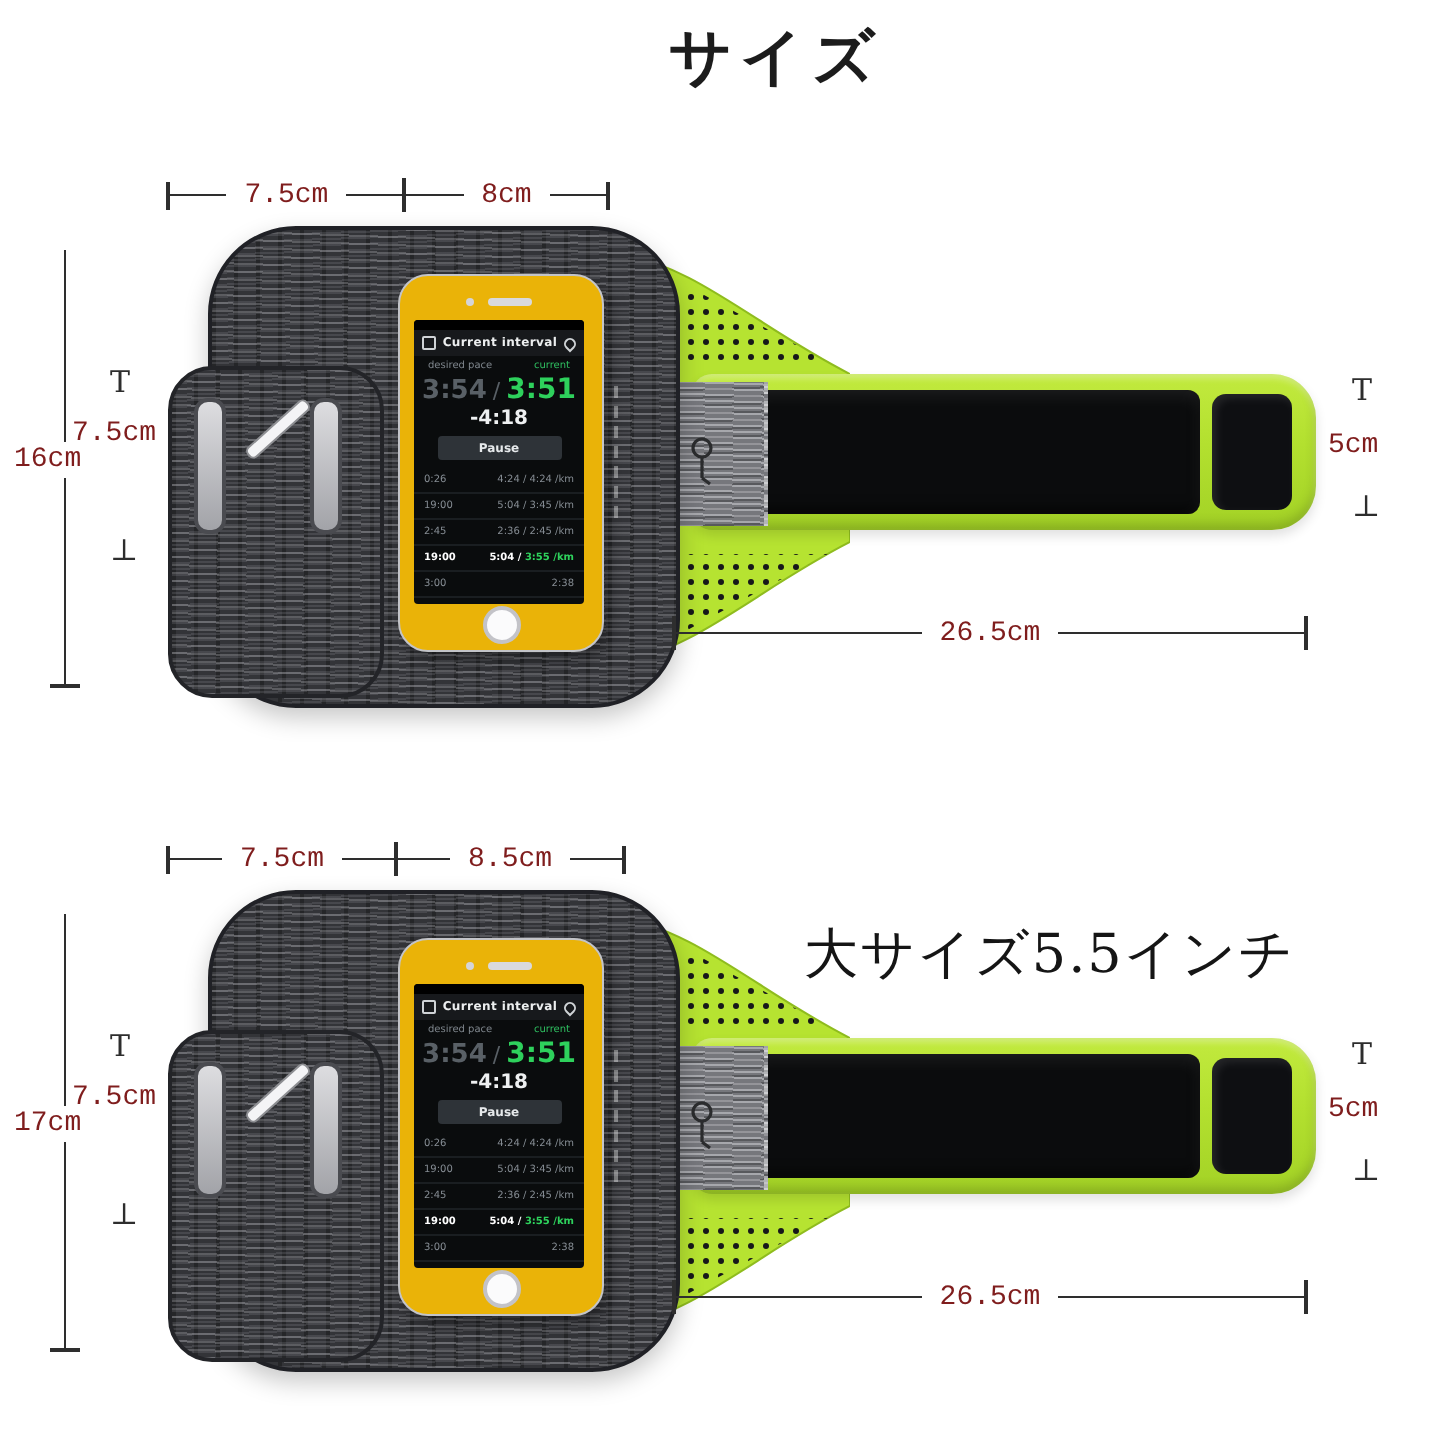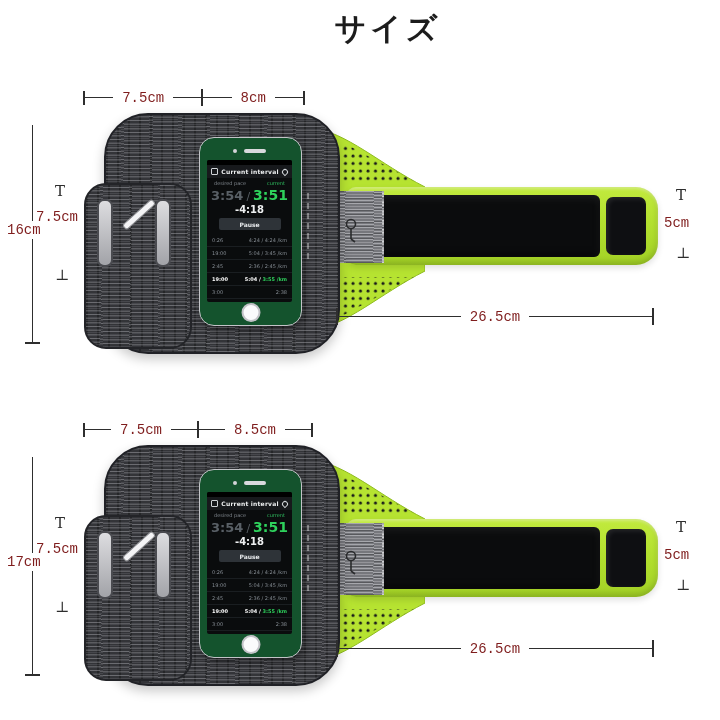--- a/index.html
+++ b/index.html
@@ -67,21 +67,21 @@
     background:linear-gradient(180deg,#dddde0 0%,#a2a3a8 100%);border:2px solid #4a4b50}
   .slot.s1{left:11px}
   .slot.s2{left:69px}
   .pin{position:absolute;left:33px;top:26px;width:38px;height:5px;border-radius:3px;
     background:#f4f4f6;border:1px solid #8e8f93;transform:rotate(-42deg)}
 
   .key{position:absolute;left:14px;top:26px}
 
   
   .phone{
-    position:absolute;left:199px;top:62px;width:101px;height:187px;background:#14532d;
+    position:absolute;left:199px;top:62px;width:101px;height:187px;background:#eab308;
     border:1px solid #c3c4c8;border-radius:15px;box-shadow:3px 4px 8px rgba(0,0,0,.35);
   }
   .speaker{position:absolute;left:44px;top:11px;width:22px;height:4px;border-radius:2px;background:#d9d9dd}
   .camdot{position:absolute;left:33px;top:11px;width:4px;height:4px;border-radius:50%;background:#d4d4d8}
   .home{position:absolute;left:50%;transform:translateX(-50%);bottom:3px;width:15px;height:15px;
     border:2px solid #c3c3c8;border-radius:50%;background:#fbfbfc}
   .screen{
     position:absolute;left:7px;top:22px;width:85px;height:142px;background:#0a0c0d;border-radius:2px;
     overflow:hidden;font-family:"DejaVu Sans","Liberation Sans",sans-serif;color:#e8eaec;
   }
@@ -237,20 +237,21 @@
     <div class="seg"></div>
     <div class="dim-label">7.5cm</div>
     <div class="seg"></div>
     <div class="tick tall"></div>
     <div class="seg"></div>
     <div class="dim-label">8.5cm</div>
     <div class="seg"></div>
     <div class="tick"></div>
   </div>
 
+  <div class="size-label" style="top:52px">大サイズ5.5インチ</div>
 
   <svg class="wing" viewBox="0 0 135 215">
     <defs>
       <pattern id="dotsB" width="7.5" height="7.5" patternUnits="userSpaceOnUse">
         <circle cx="3" cy="3" r="1.5" fill="#17181a"></circle>
       </pattern>
     </defs>
     <path d="M 20 4 C 58 10 88 40 135 64 L 135 148 C 88 172 58 202 20 208 C 4 160 4 52 20 4 Z" fill="#b6e331" stroke="#8fbc1e" stroke-width="1"></path>
     <path d="M 50 18 L 124 58 L 50 58 Z" fill="url(#dotsB)"></path>
     <path d="M 50 154 L 124 154 L 50 194 Z" fill="url(#dotsB)"></path>

